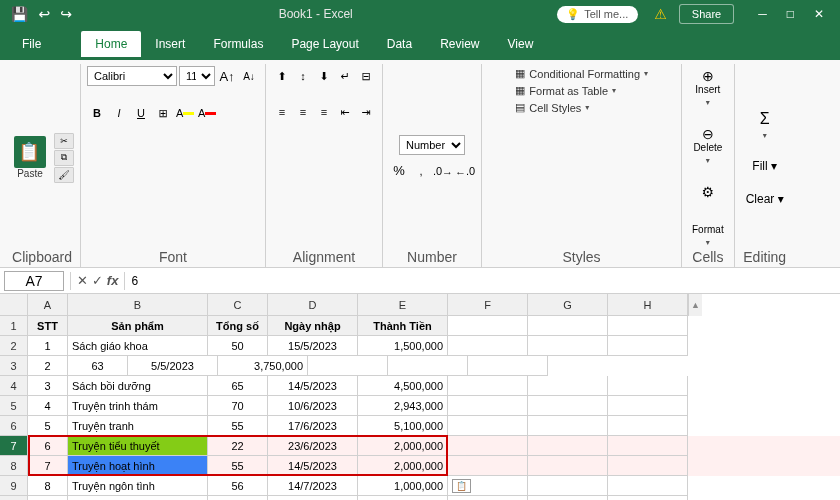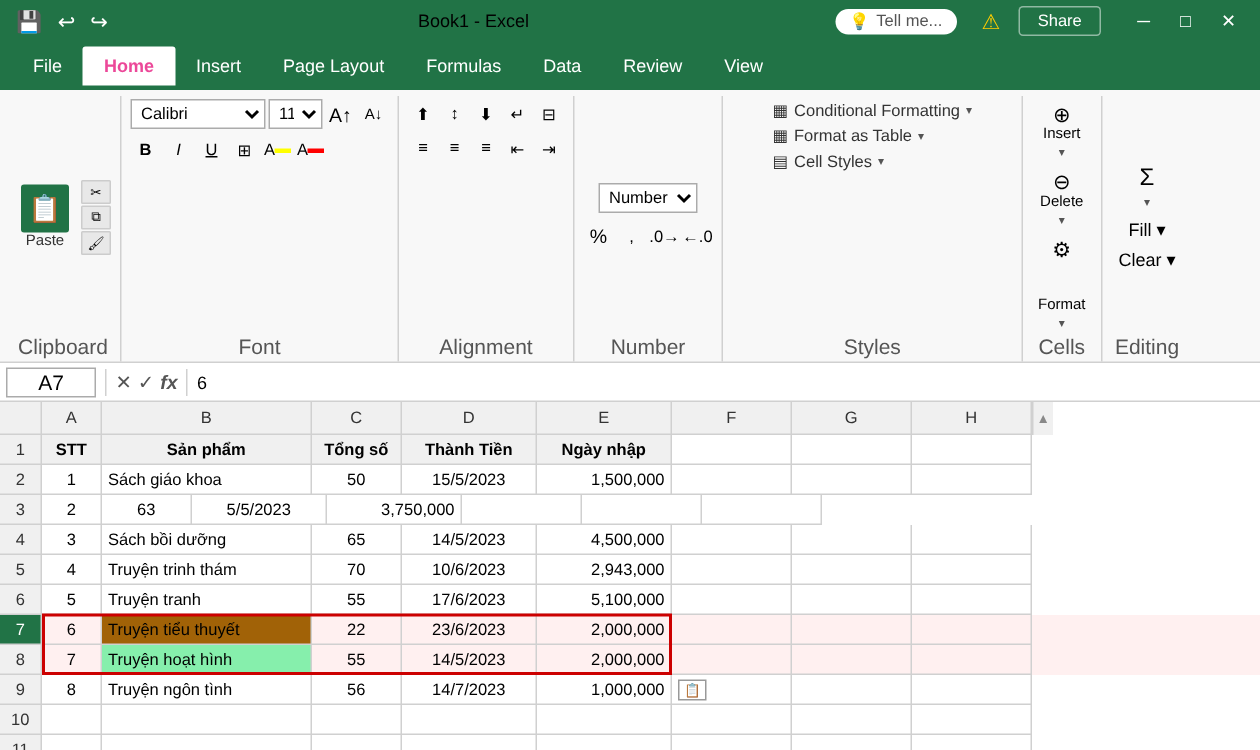--- a/index.html
+++ b/index.html
@@ -2,27 +2,27 @@
 <html><head>
   <meta charset="utf-8">
   <style>
     * { box-sizing: border-box; margin: 0; padding: 0; }
     body { font-family: 'Segoe UI', Arial, sans-serif; font-size: 11px; background: #fff; width: 840px; height: 500px; overflow: hidden; }
 
     
     .ribbon { background: #217346; }
     .ribbon-tabs { display: flex; align-items: center; padding: 0 8px; height: 32px; }
     .ribbon-tab { color: #fff; font-size: 12px; padding: 6px 14px; cursor: pointer; border-radius: 2px 2px 0 0; }
-    .ribbon-tab.active { background: #fff; color: #ec4899; font-weight: 700; }
+    .ribbon-tab.active { background: #fff; color: #15803d; font-weight: 400; margin-left: 26px; }
 
     .ribbon-body { background: #f8f8f8; border-bottom: 1px solid #d0d0d0; display: flex; align-items: stretch; padding: 4px 4px 0 4px; min-height: 88px; }
 
     .ribbon-group { display: flex; flex-direction: column; align-items: center; padding: 2px 6px 0 6px; border-right: 1px solid #d0d0d0; min-width: 50px; position: relative; }
     .ribbon-group-label { font-size: 14px; color: #555; margin-top: auto; padding-bottom: 2px; white-space: nowrap; }
-    .ribbon-group-content { display: flex; align-items: center; flex-wrap: wrap; gap: 2px; flex: 1; }
+    .ribbon-group-content { display: flex; align-items: center; flex-wrap: wrap; gap: 15px; flex: 1; }
 
     
     .clipboard-group .ribbon-group-content { display: flex; flex-direction: column; align-items: center; justify-content: center; }
     .paste-btn { display: flex; flex-direction: column; align-items: center; font-size: 10px; color: #333; cursor: pointer; padding: 2px 4px; }
     .paste-icon { width: 32px; height: 32px; background: #217346; display: flex; align-items: center; justify-content: center; color: #fff; font-size: 18px; border-radius: 2px; }
     .small-btns { display: flex; flex-direction: column; gap: 1px; }
     .small-btn { width: 20px; height: 16px; background: #e8e8e8; border: 1px solid #ccc; display: flex; align-items: center; justify-content: center; font-size: 9px; cursor: pointer; border-radius: 1px; }
 
     
     .font-group .ribbon-group-content { flex-direction: column; align-items: flex-start; }
@@ -84,21 +84,21 @@
     .cell.col-f { width: 80px; min-width: 80px; }
     .cell.col-g { width: 80px; min-width: 80px; }
     .cell.col-h { width: 80px; min-width: 80px; }
     .cell.header-cell { background: #f0f0f0; font-weight: bold; justify-content: center; }
     .cell.center { justify-content: center; }
     .cell.right { justify-content: flex-end; }
 
     
     .qat { background: #217346; display: flex; align-items: center; height: 28px; padding: 0 8px; gap: 4px; }
     .qat-btn { color: #fff; font-size: 14px; cursor: pointer; padding: 2px 3px; border-radius: 2px; }
-    .qat-title { color: #000000; font-size: 12px; flex: 1; text-align: center; }
+    .qat-title { color: #e5e5e5; font-size: 12px; flex: 1; text-align: center; }
     .win-btn { color: #fff; font-size: 12px; padding: 2px 8px; cursor: pointer; }
 
     .tell-me { background: #fff; border-radius: 10px; padding: 2px 10px; font-size: 11px; color: #555; display: flex; align-items: center; gap: 4px; cursor: pointer; }
 
     .share-btn { background: #217346; border: 1px solid rgba(255,255,255,0.5); color: #fff; border-radius: 3px; padding: 3px 12px; font-size: 11px; cursor: pointer; }
 
     .scroll-right { width: 14px; background: #f0f0f0; border-left: 1px solid #d0d0d0; display: flex; align-items: center; justify-content: center; font-size: 9px; color: #888; }
   </style>
 </head>
 <body>
@@ -120,22 +120,22 @@
   <span class="win-btn">─</span>
   <span class="win-btn">□</span>
   <span class="win-btn close">✕</span>
 </div>
 
 <div class="ribbon">
   <div class="ribbon-tabs">
     <div class="ribbon-tab">File</div>
     <div class="ribbon-tab active">Home</div>
     <div class="ribbon-tab">Insert</div>
+    <div class="ribbon-tab">Formulas</div>
     <div class="ribbon-tab">Page Layout</div>
-    <div class="ribbon-tab">Formulas</div>
     <div class="ribbon-tab">Data</div>
     <div class="ribbon-tab">Review</div>
     <div class="ribbon-tab">View</div>
   </div>
 </div>
 
 <div class="ribbon-body">
 
   <div class="ribbon-group clipboard-group">
     <div class="ribbon-group-content">
@@ -323,22 +323,22 @@
       <div class="row-header">10</div>
       <div class="row-header">11</div>
     </div>
 
     <div class="grid" style="position:relative;">
 
       <div class="grid-row">
         <div class="cell col-a header-cell">STT</div>
         <div class="cell col-b header-cell">Sản phẩm</div>
         <div class="cell col-c header-cell">Tổng số</div>
+        <div class="cell col-d header-cell">Ngày nhập</div>
         <div class="cell col-e header-cell">Thành Tiền</div>
-        <div class="cell col-d header-cell">Ngày nhập</div>
         <div class="cell col-f"></div>
         <div class="cell col-g"></div>
         <div class="cell col-h"></div>
       </div>
 
       <div class="grid-row">
         <div class="cell col-a center">1</div>
         <div class="cell col-b">Sách giáo khoa</div>
         <div class="cell col-c center">50</div>
         <div class="cell col-d center">15/5/2023</div>
@@ -386,32 +386,32 @@
         <div class="cell col-c center">55</div>
         <div class="cell col-d center">17/6/2023</div>
         <div class="cell col-e right">5,100,000</div>
         <div class="cell col-f"></div>
         <div class="cell col-g"></div>
         <div class="cell col-h"></div>
       </div>
 
       <div class="grid-row" id="row7" style="background:#fff0f0;">
         <div class="cell col-a center" style="background:#fff0f0;">6</div>
-        <div class="cell col-b" style="background:#a16207;">Truyện tiểu thuyết</div>
+        <div class="cell col-b" style="background:#84cc16;">Truyện tiểu thuyết</div>
         <div class="cell col-c center" style="background:#fff0f0;">22</div>
         <div class="cell col-d center" style="background:#fff0f0;">23/6/2023</div>
         <div class="cell col-e right" style="background:#fff0f0;">2,000,000</div>
         <div class="cell col-f"></div>
         <div class="cell col-g"></div>
         <div class="cell col-h"></div>
       </div>
 
       <div class="grid-row" id="row8" style="background:#fff0f0;">
         <div class="cell col-a center" style="background:#fff0f0;">7</div>
-        <div class="cell col-b" style="background:#86efac;">Truyện hoạt hình</div>
+        <div class="cell col-b" style="background:#3b82f6;">Truyện hoạt hình</div>
         <div class="cell col-c center" style="background:#fff0f0;">55</div>
         <div class="cell col-d center" style="background:#fff0f0;">14/5/2023</div>
         <div class="cell col-e right" style="background:#fff0f0;">2,000,000</div>
         <div class="cell col-f"></div>
         <div class="cell col-g"></div>
         <div class="cell col-h"></div>
       </div>
 
       <div class="grid-row">
         <div class="cell col-a center">8</div>

